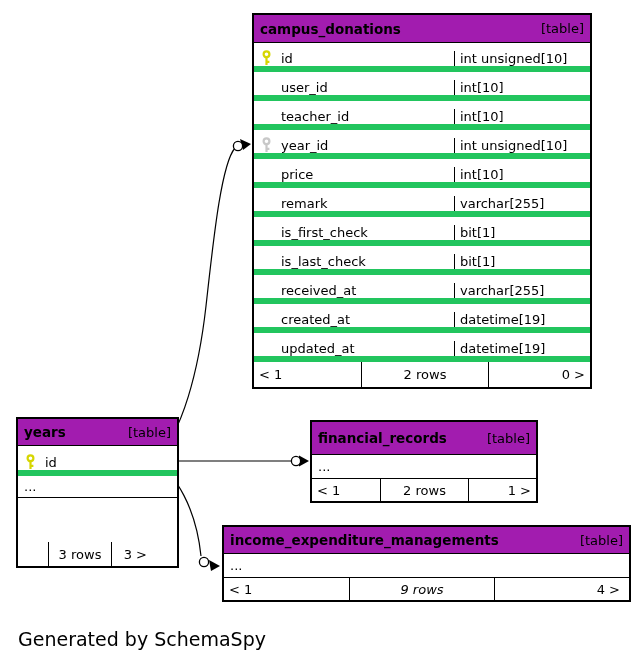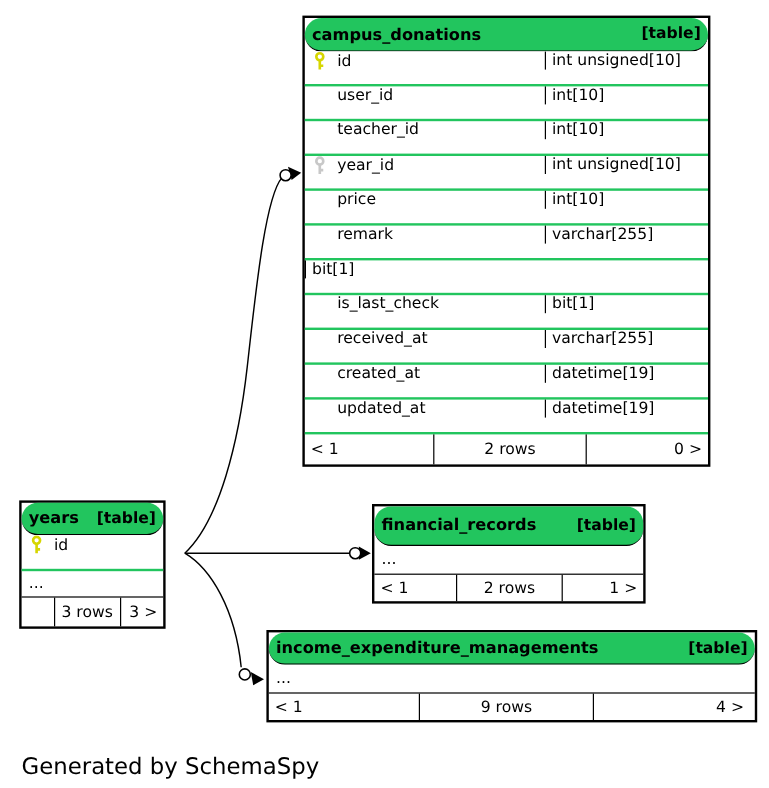--- a/index.html
+++ b/index.html
@@ -15,29 +15,28 @@
   svg.rel-layer { position:absolute; left:0; top:0; pointer-events:none; }
 
   .db-table {
     position:absolute;
     background:#fff;
     border:2px solid #000;
     font-size:13px;
   }
   .thead {
     display:flex; justify-content:space-between; align-items:center;
-    background:#22c55e;
+    background:#a21caf;
     border-bottom:1px solid #000;
     padding:0 6px;
-    border-radius:14px;
   }
   .tname { font-weight:bold; font-size:13.5px; }
-  .ttag  { font-weight:bold; font-size:13px; }
-
-  .col-row { display:flex; align-items:flex-start; border-bottom:2px solid #22c55e; }
+  .ttag  { font-weight:normal; font-size:13px; }
+
+  .col-row { display:flex; align-items:flex-end; border-bottom:6px solid #22c55e; }
   .col-name { flex:1; display:flex; align-items:center; padding-left:7px; }
   .icon-slot { width:20px; display:inline-flex; align-items:center; }
   .col-type { display:flex; align-items:center; border-left:1px solid #000; padding-left:5px; }
 
   .ellipsis-row { display:flex; align-items:center; padding-left:6px; border-bottom:1px solid #000; }
 
   .tfoot { display:flex; align-items:stretch; }
   .tfoot .fc { display:flex; align-items:center; }
   .fc-left   { padding-left:5px; justify-content:flex-start; }
   .fc-center { justify-content:center; border-left:1px solid #000; border-right:1px solid #000; }
@@ -47,45 +46,45 @@
   .t-campus { left:252px; top:13px; width:340px; }
   .t-campus .thead { height:28px; }
   .t-campus .col-row { height:29px; }
   .t-campus .col-type { width:136px; }
   .t-campus .tfoot { height:25px; }
   .t-campus .fc-left { width:107px; }
   .t-campus .fc-center { width:128px; }
   .t-campus .fc-right { width:101px; }
 
   
-  .t-years { left:16px; top:417px; width:122px; }
+  .t-years { left:16px; top:417px; width:163px; }
   .t-years .thead { height:27px; }
   .t-years .col-row { height:30px; }
   .t-years .ellipsis-row { height:22px; }
-  .t-years .tfoot { height:24px; }
+  .t-years .tfoot { height:24px;margin-top:44px; }
   .t-years .fc-left { width:30px; }
   .t-years .fc-center { width:64px; }
   .t-years .fc-right { width:40px; }
 
   
   .t-financial { left:310px; top:420px; width:228px; }
   .t-financial .thead { height:33px; }
   .t-financial .ellipsis-row { height:24px; }
   .t-financial .tfoot { height:22px; }
   .t-financial .fc-left { width:68px; }
   .t-financial .fc-center { width:89px; }
   .t-financial .fc-right { width:67px; }
 
   
   .t-income { left:222px; top:525px; width:409px; }
   .t-income .thead { height:27px; }
   .t-income .ellipsis-row { height:24px; }
   .t-income .tfoot { height:22px; }
   .t-income .fc-left { width:125px; }
-  .t-income .fc-center { width:146px; }
+  .t-income .fc-center { width:146px;font-style:italic; }
   .t-income .fc-right { width:130px; }
 
   .key-icon svg { display:block; }
   .key-primary { color:#d6d600; }
   .key-foreign { color:#c8c8c8; }
 
   .generator-note {
     position:absolute; left:18px; top:628px;
     font-size:19px;
   }
@@ -174,20 +173,24 @@
 
     <div class="col-row">
       <div class="col-name">
           <span class="icon-slot"></span>
         <span>remark</span>
         </div>
       <div class="col-type">varchar[255]</div>
     </div>
 
     <div class="col-row">
+      <div class="col-name">
+          <span class="icon-slot"></span>
+        <span>is_first_check</span>
+        </div>
       <div class="col-type">bit[1]</div>
     </div>
 
     <div class="col-row">
       <div class="col-name">
           <span class="icon-slot"></span>
         <span>is_last_check</span>
         </div>
       <div class="col-type">bit[1]</div>
     </div>

